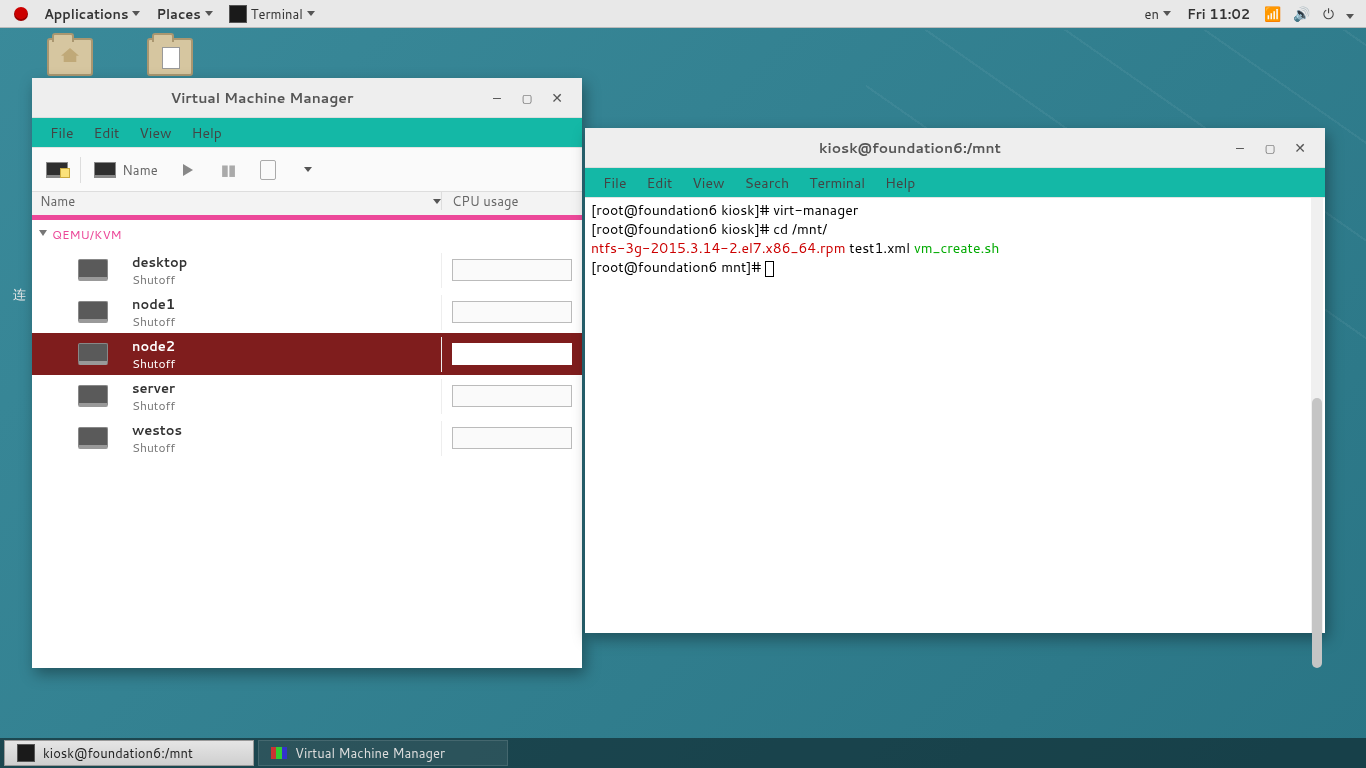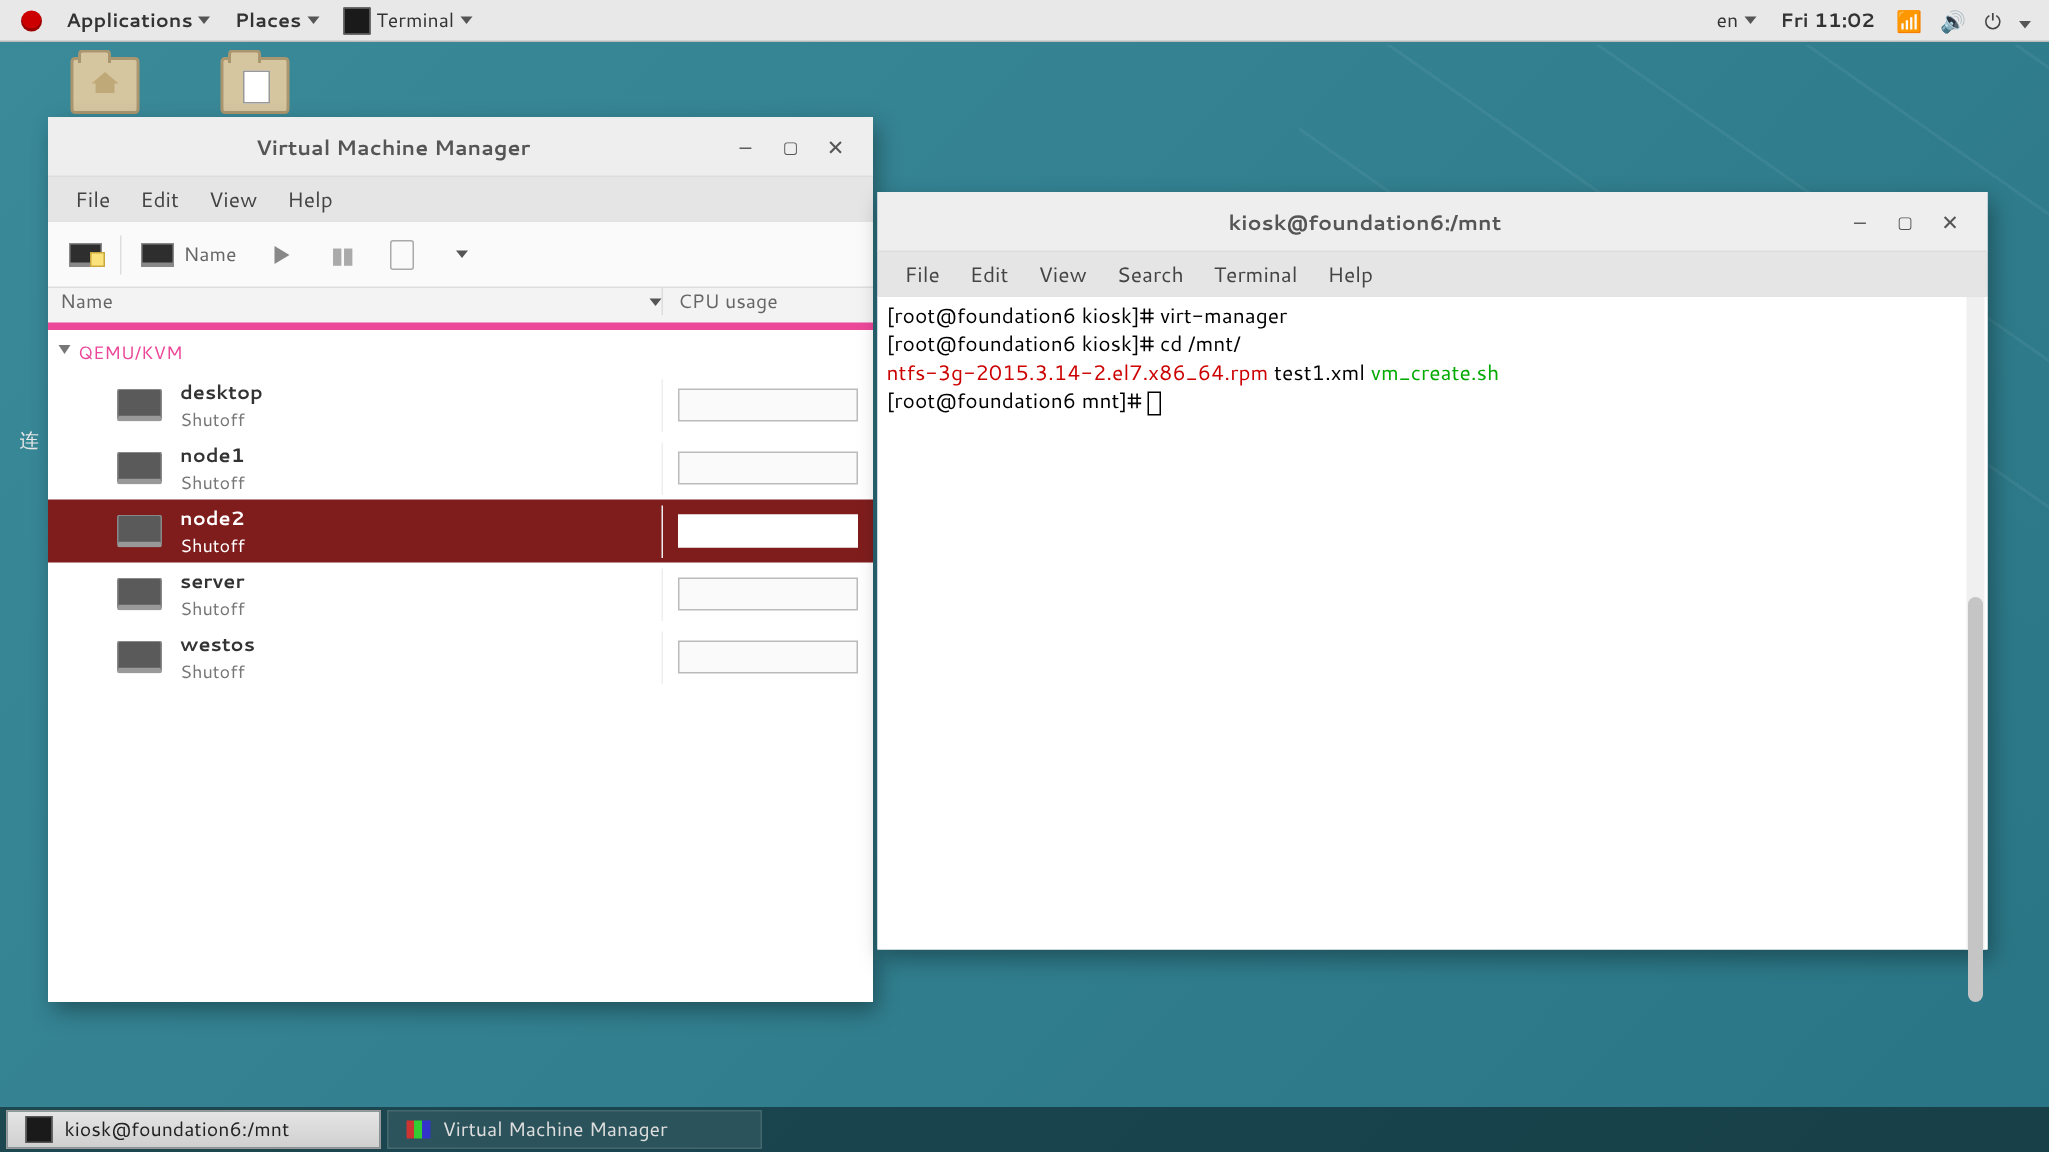--- a/index.html
+++ b/index.html
@@ -31,42 +31,42 @@
 
 
 .win { position:absolute; background:#f7f7f7; box-shadow: 3px 6px 14px rgba(0,0,0,.35); display:flex; flex-direction:column; }
 .win .titlebar { height:40px; display:flex; align-items:center; padding:0 10px; background:#eeeeee; border-bottom:1px solid #ddd; }
 .win .titlebar .title { flex:1; text-align:center; font-size:14px; font-weight:600; color:#555; }
 .win .win-btn { width:30px; text-align:center; font-size:14px; color:#555; }
 .win .win-btn.min::before { content:"–"; }
 .win .win-btn.max { font-size:11px; }
 .win .win-btn.max::before { content:"▢"; }
 .win .win-btn.close::before { content:"✕"; }
-.win .menubar { height:30px; display:flex; align-items:center; padding:0 8px; gap:0; font-size:14px; color:#444; border-bottom:1px solid #e3e3e3; background:#e5e5e5;}
+.win .menubar { height:30px; display:flex; align-items:center; padding:0 8px; gap:0; font-size:14px; color:#444; border-bottom:1px solid #e3e3e3; background:#14b8a6;}
 .win .menubar .mi { padding:0 10px; }
 
 
 .vmm { left:32px; top:78px; width:550px; height:590px; }
 .vmm .toolbar { height:44px; display:flex; align-items:center; padding:0 8px; gap:6px; border-bottom:1px solid #ddd; background:#fafafa;}
 .vmm .tool { width:34px; height:30px; display:flex; align-items:center; justify-content:center; color:#666; border:1px solid transparent; border-radius:3px;}
 .vmm .tool.open-tool { width:78px; gap:6px; font-size:13px; }
 .vmm .tool .mon { width:22px; height:16px; background:#2e2e2e; border:1px solid #888; border-bottom:3px solid #888; position:relative;}
 .vmm .tool.new .mon::after { content:""; position:absolute; right:-3px; bottom:-3px; width:8px;height:8px;background:#fbe27a;border:1px solid #c9a93e;}
 .vmm .tool.play::before { content:""; width:0;height:0;border-left:10px solid #888;border-top:6px solid transparent;border-bottom:6px solid transparent;}
 .vmm .tool.pause { letter-spacing:-1px; font-size:15px; color:#aaa;}
 .vmm .tool.pause::before { content:"▮▮"; }
 .vmm .tool.shutdown::before { content:""; width:14px;height:18px;border:1px solid #aaa;border-radius:2px; position:relative;}
 .vmm .headers { height:28px; display:flex; align-items:flex-start; font-size:13px; color:#666; background:#f3f3f3; border-bottom:5px solid #ec4899;}
 .vmm .headers .col-name { flex:0 0 410px; padding-left:8px; display:flex; justify-content:space-between; align-items:center; border-right:1px solid #ddd;}
 .vmm .headers .col-cpu { flex:1; padding-left:10px; }
 .vmm .vm-list { flex:1; overflow:auto; background:#fff;}
 .vmm .hypervisor { padding:6px 8px 6px 20px; font-size:12px; color:#ec4899; position:relative;}
 .vmm .hypervisor::before { content:""; position:absolute; left:7px; top:10px; width:0;height:0;border-left:4px solid transparent;border-right:4px solid transparent;border-top:6px solid #777;}
 .vmm .vm-row { height:42px; display:flex; align-items:center; }
-.vmm .vm-row .namecol { flex:0 0 410px; display:flex; align-items:center; padding-left:46px; gap:12px; border-right:1px solid #eee;}
+.vmm .vm-row .namecol { flex:0 0 410px; display:flex; align-items:center; padding-left:46px; gap:24px; border-right:1px solid #eee;}
 .vmm .vm-row .vm-mon { width:30px; height:22px; background:#5a5a5a; border:1px solid #888; border-bottom:4px solid #999; border-radius:2px;}
 .vmm .vm-row .vm-text .nm { font-size:13px; color:#333; font-weight:600;}
 .vmm .vm-row .vm-text .st { font-size:12px; color:#777;}
 .vmm .vm-row .cpucol { flex:1; padding:0 10px;}
 .vmm .vm-row .cpucol .bar { height:22px; width:120px; border:1px solid #bbb; background:#fafafa;}
 .vmm .vm-row.selected { background:#7f1d1d; }
 .vmm .vm-row.selected .nm, .vmm .vm-row.selected .st { color:#fff;}
 .vmm .vm-row.selected .cpucol .bar { border-color:#fff; background:#fff;}
 
 

